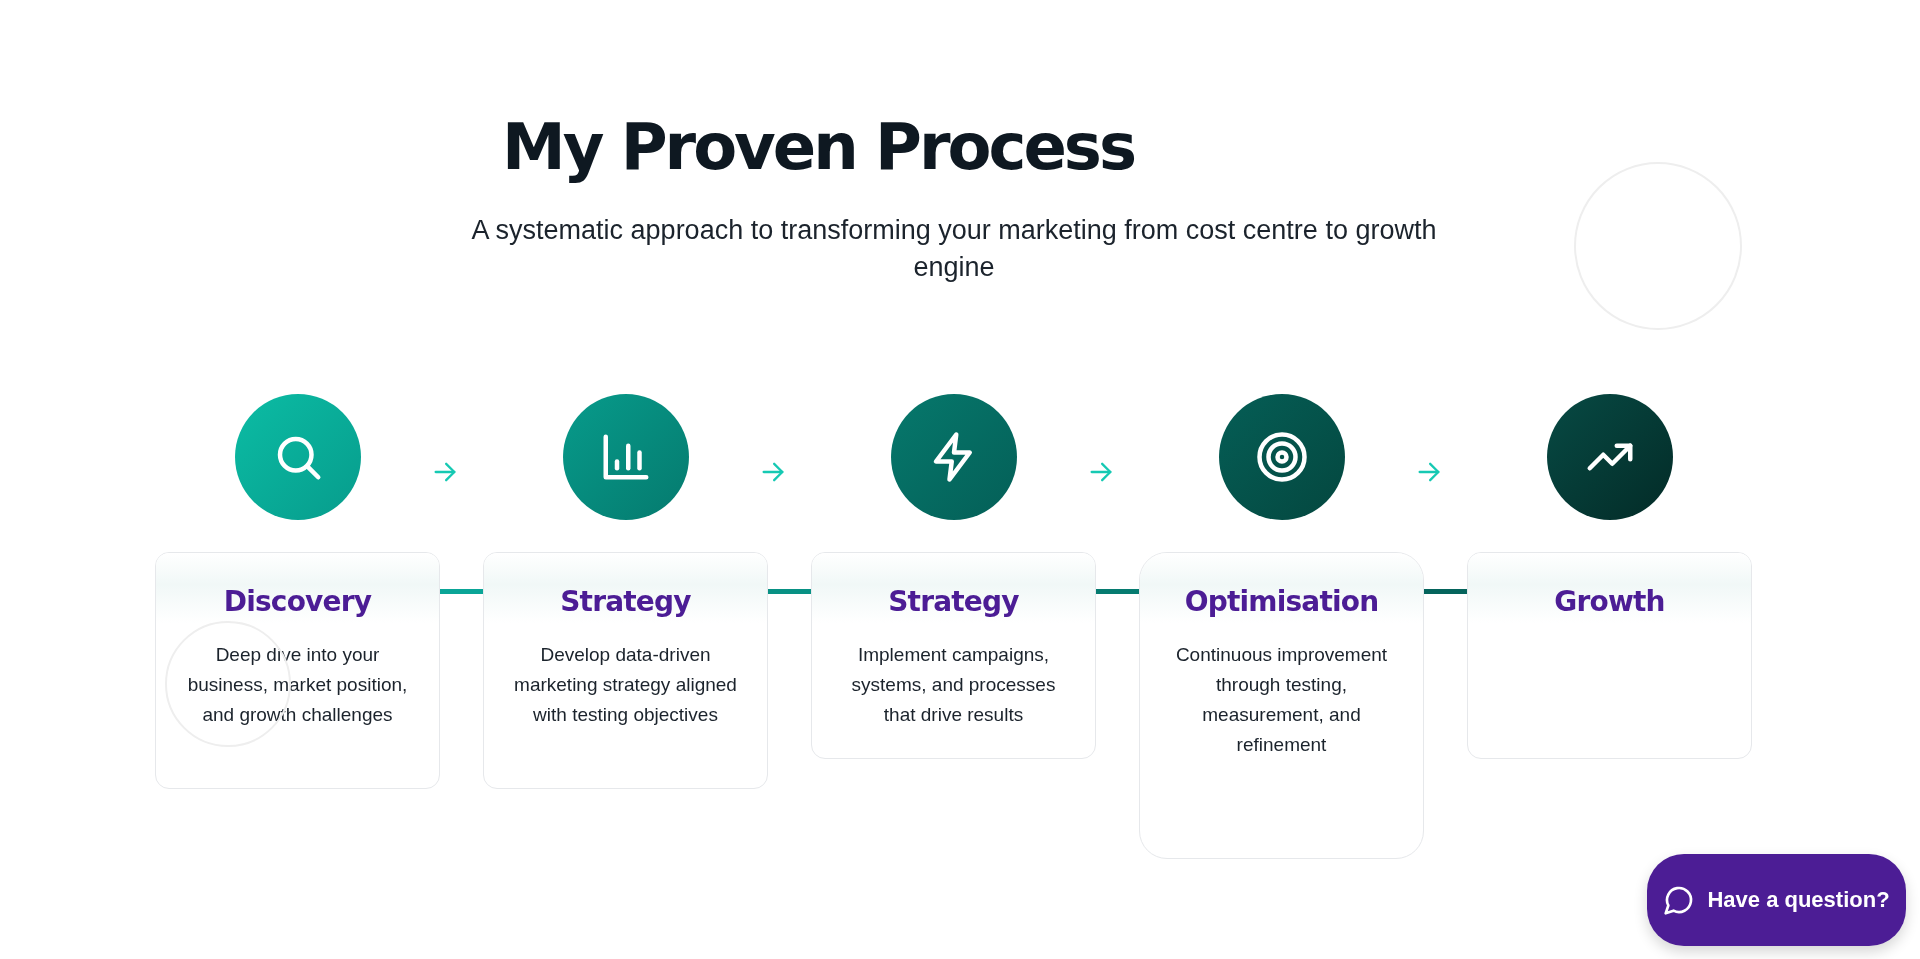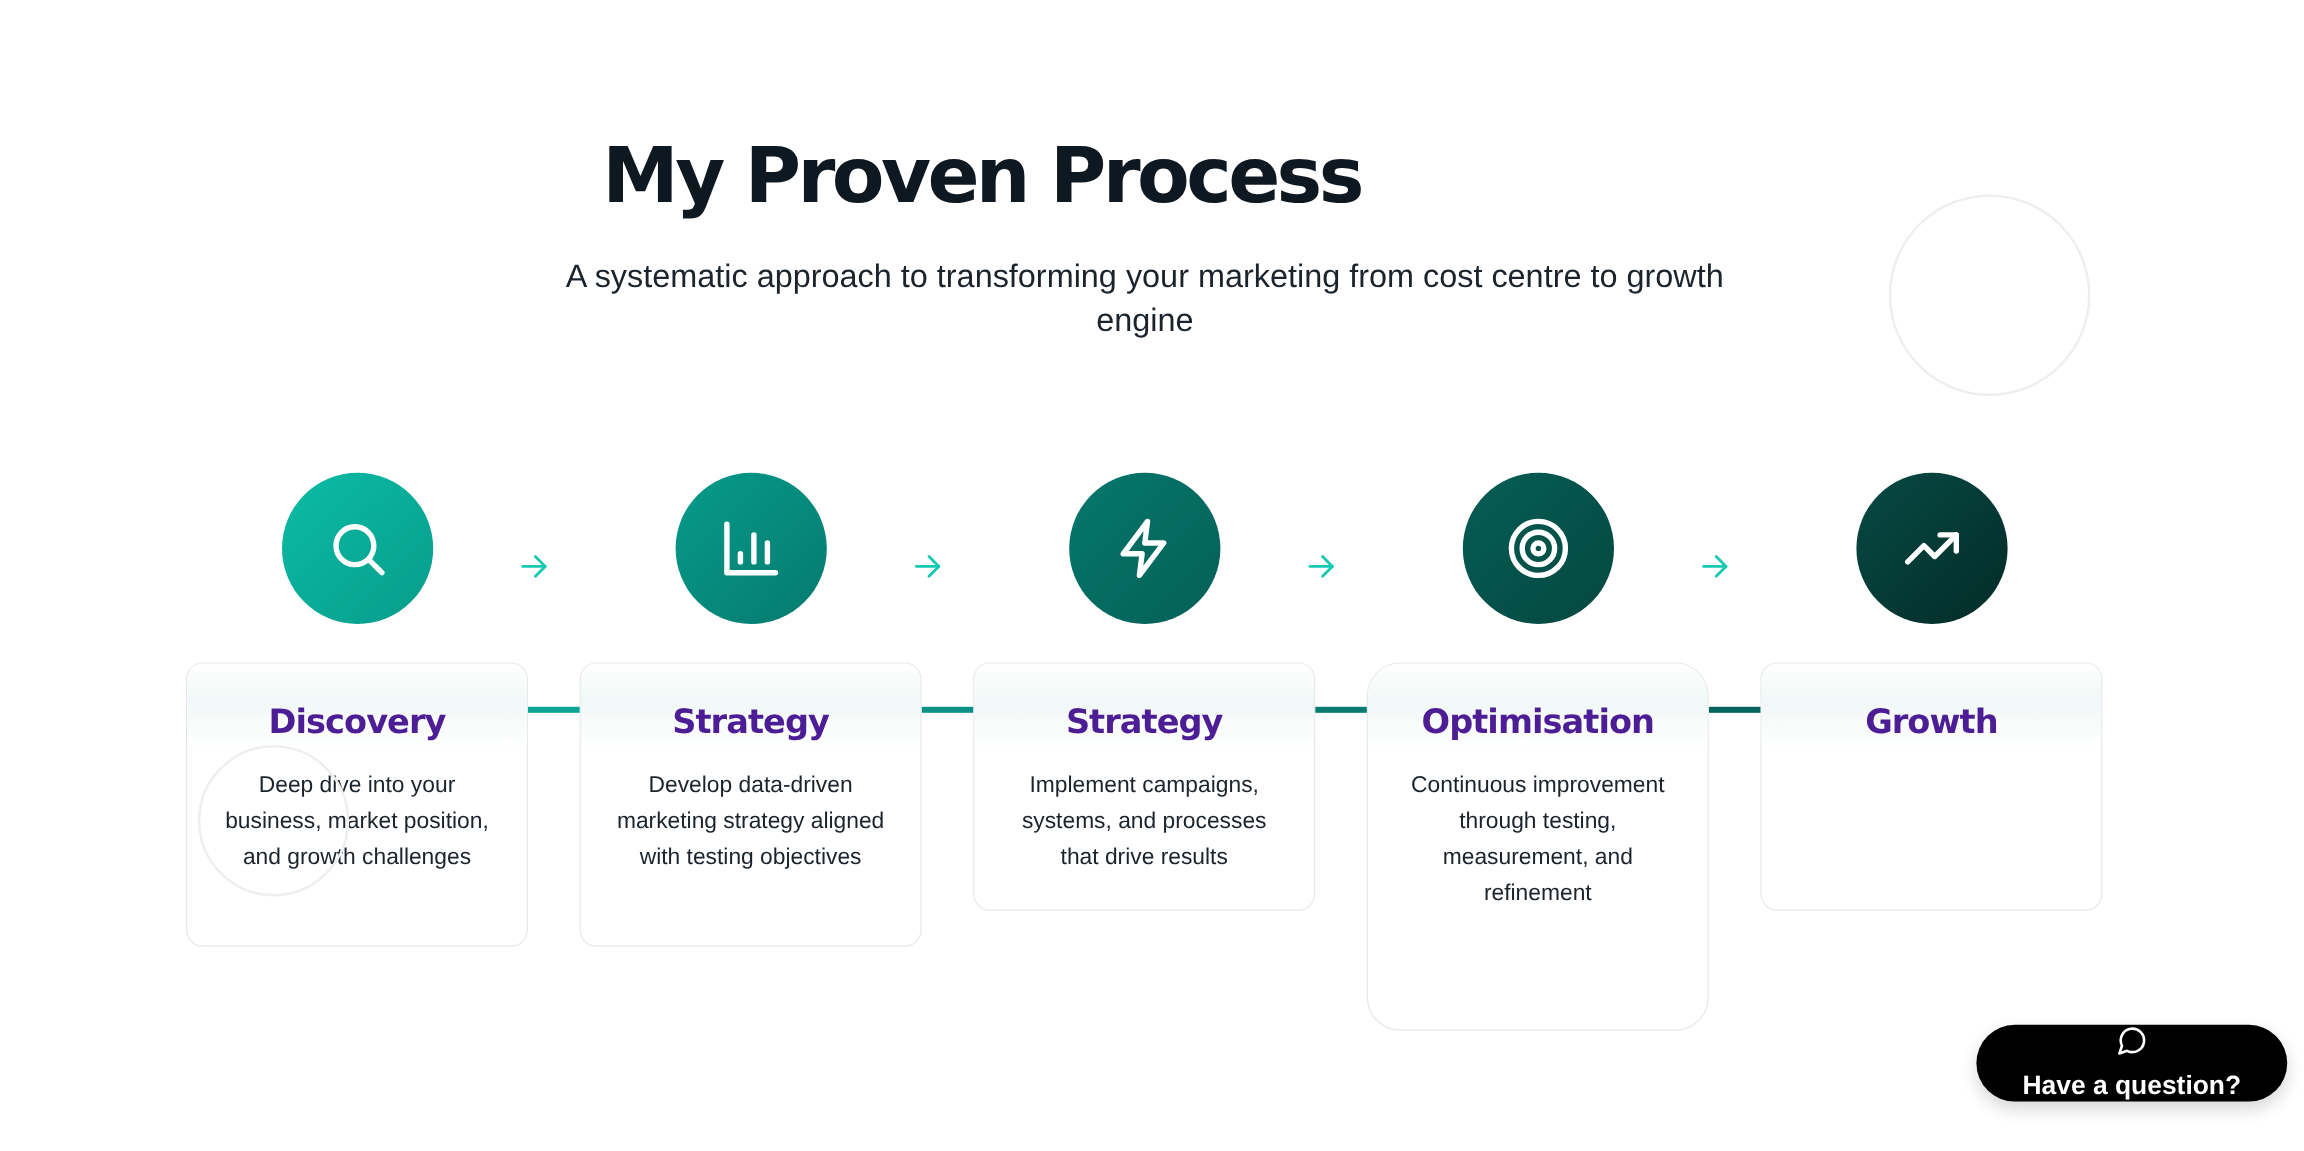--- a/index.html
+++ b/index.html
@@ -46,24 +46,24 @@
     }
     .card-title {
       position: relative; margin-top: 32px; font-family: "DejaVu Sans", sans-serif;
       font-weight: 700; font-size: 28px; letter-spacing: -0.8px; color: #4c1d95;
     }
     .card-desc {
       position: relative; margin: 22px 22px 0; font-size: 19px; line-height: 30px; color: #1b232c; text-align: center;
     }
 
     .question-button {
-      position: absolute; left: 1647px; top: 854px; width: 259px; height: 64px;
-      border-radius: 37px; background: #000000; color: #fff; display: flex;
+      position: absolute; left: 1647px; top: 854px; width: 259px; height: 92px;
+      border-radius: 37px; background: #4c1d95; color: #fff; display: flex;
       align-items: center; justify-content: center; gap: 12px;
-      box-shadow: 0 6px 14px rgba(0,0,0,0.16); cursor: pointer; flex-direction: column;
+      box-shadow: 0 6px 14px rgba(0,0,0,0.16); cursor: pointer;
     }
     .question-button span.label { font-weight: 700; font-size: 22px; }
     .question-button svg { width: 32px; height: 32px; }
   </style>
 </head>
 <body>
 
 <div class="deco-circle-top"></div>
 
 <h1 class="title">My Proven Process</h1>

